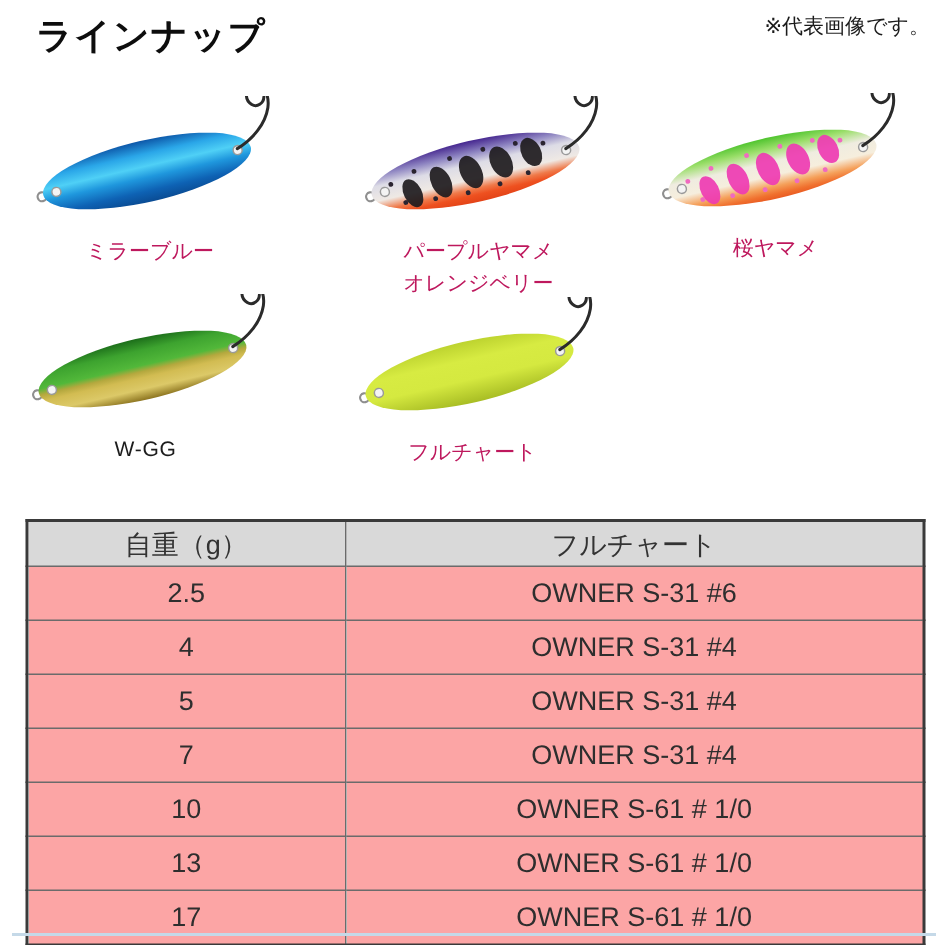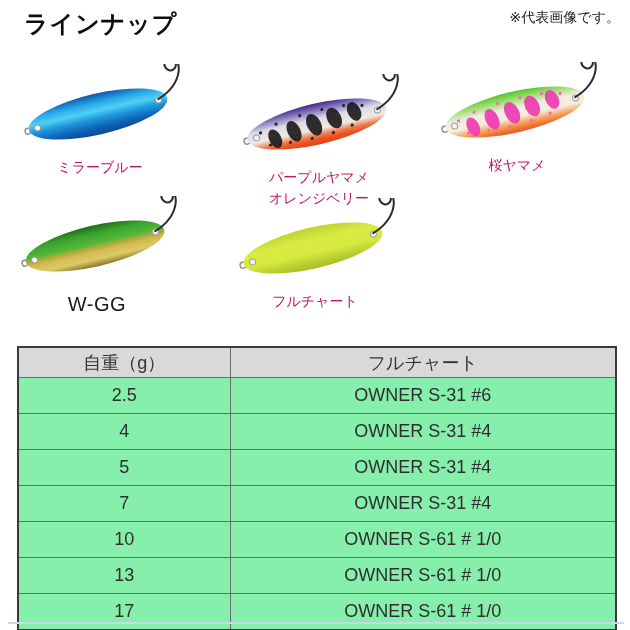--- a/index.html
+++ b/index.html
@@ -13,45 +13,45 @@
     position:absolute;left:24px;top:8px;margin:0;
     font-size:24px;font-weight:bold;color:#0d0d0d;letter-spacing:1px;
   }
   .notes{
     position:absolute;right:10px;top:6px;
     font-size:14px;color:#1b1b1b;line-height:1.6;text-align:left;
   }
 
   .lure-cell{position:absolute;text-align:center;}
   .c1{left:10px;top:64px;width:180px;}
-  .c2{left:226px;top:74px;width:186px;}
+  .c2{left:226px;top:64px;width:186px;}
   .c3{left:424px;top:62px;width:186px;}
   .c4{left:6px;top:196px;width:182px;}
   .c5{left:224px;top:198px;width:182px;}
   .lure-art{width:180px;height:92px;margin:0 auto;}
   .lure-label{
     font-size:14px;color:#be185d;line-height:1.5;
     white-space:pre-line;margin-top:1px;
   }
-  .c4 .lure-label{font-size:20px;letter-spacing:.5px;color:#1c1c1c;}
+  .c4 .lure-label{font-size:14px;letter-spacing:.5px;color:#1c1c1c;}
 
   .spec-table{
     position:absolute;left:17px;top:346px;width:600px;
     border-collapse:collapse;table-layout:fixed;
     font-size:18px;color:#2e2e2e;background:#fff;
     border:2px solid #3a3a3a;
   }
   .spec-table th,.spec-table td{
     border:1px solid #6b6b6b;text-align:center;padding:0;
     overflow:hidden;white-space:nowrap;
   }
   .spec-table thead th{
     background:#d9d9d9;height:29px;font-weight:normal;color:#333;
   }
-  .spec-table tbody td{height:35px;background:#86efac;text-align:center;}
+  .spec-table tbody td{height:35px;background:#fca5a5;text-align:center;}
   .col-weight{width:212px;}
 
   .bottom-divider{
     position:absolute;left:8px;top:622px;width:616px;height:2px;
     background:#c5d9e8;
   }
 </style>
 </head>
 <body>
 

